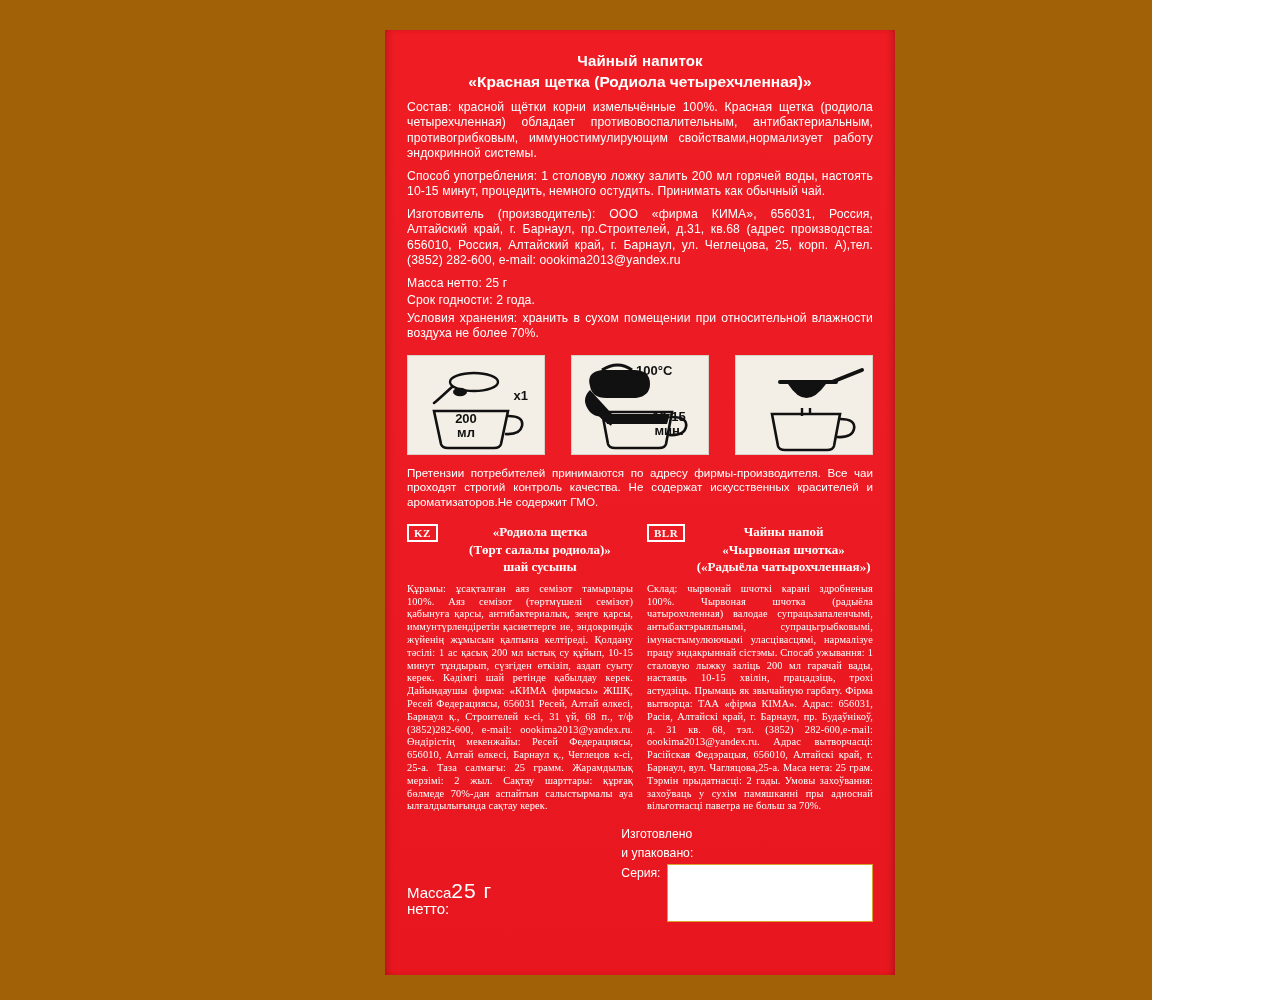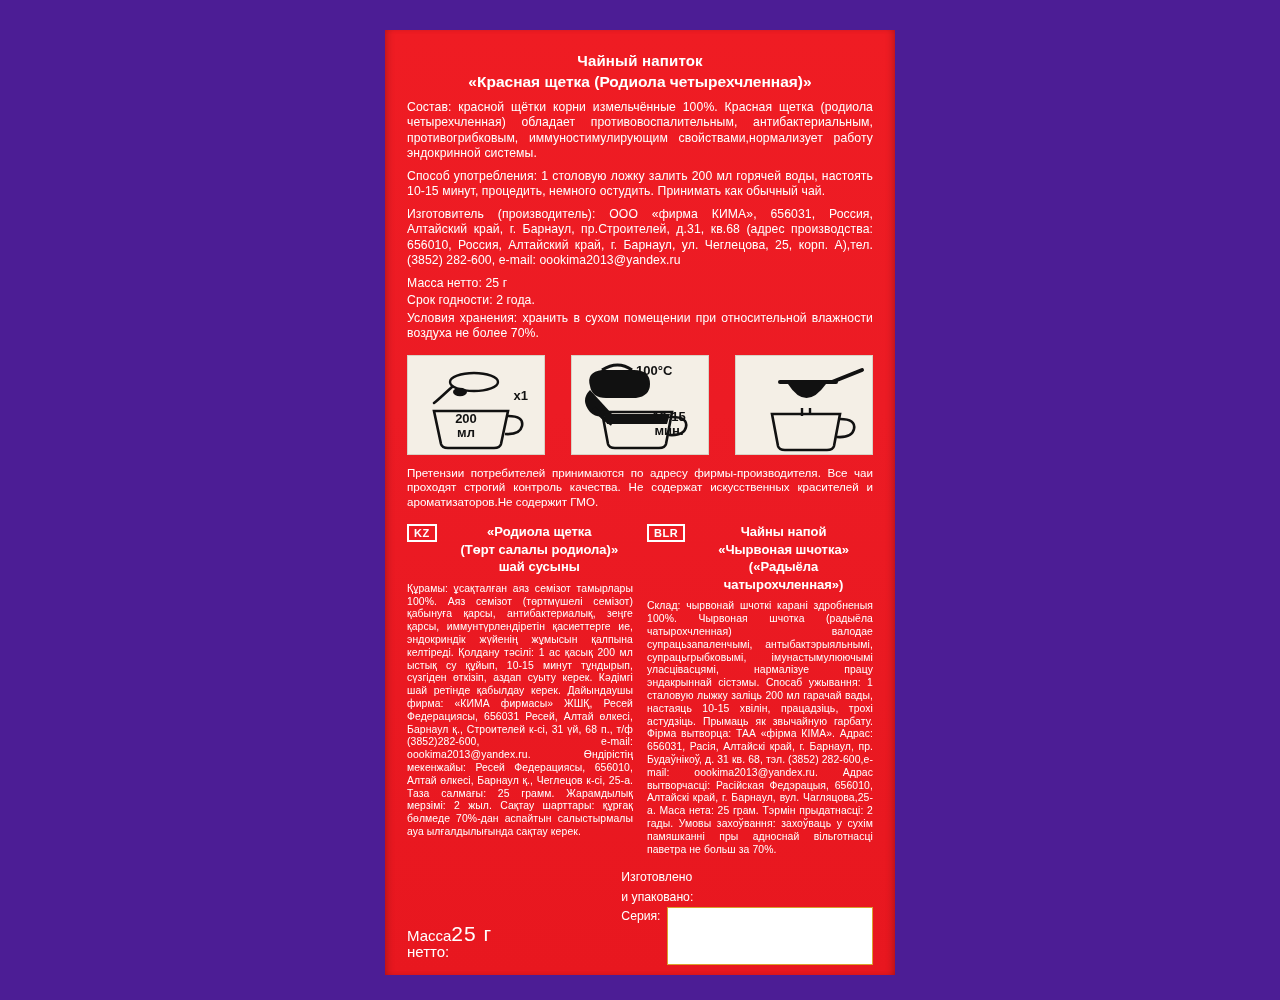--- a/index.html
+++ b/index.html
@@ -5,23 +5,23 @@
   html, body {
     margin: 0;
     padding: 0;
     background: #ffffff;
     width: 1280px;
     height: 1000px;
     font-family: "Liberation Sans", sans-serif;
   }
   .page {
     position: relative;
-    width: 1280px;
+    width: 1152px;
     height: 1000px;
-    background: #4c1d95;
+    background: #a16207;
     overflow: hidden;
   }
   
   .pack {
     position: absolute;
     left: 385px;
     top: 30px;
     width: 510px;
     height: 945px;
     background: #ef1a23;
@@ -98,21 +98,21 @@
     text-align: justify;
     margin: 0 0 4px 0;
   }
 
   
   .lang-wrap {
     display: flex;
     gap: 14px;
     margin-top: 14px;
   }
-  .lang-col { width: 50%; }
+  .lang-col { width: 50%; font-family: Liberation Serif, serif; }
   .lang-head {
     display: flex;
     align-items: flex-start;
     gap: 9px;
     margin-bottom: 3px;
   }
   .code-box {
     border: 2px solid #ffffff;
     font-size: 11px;
     font-weight: bold;

